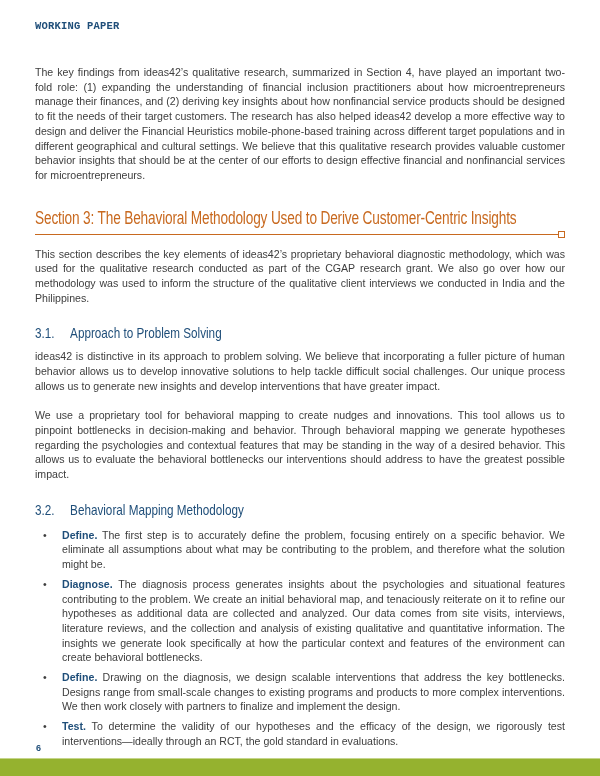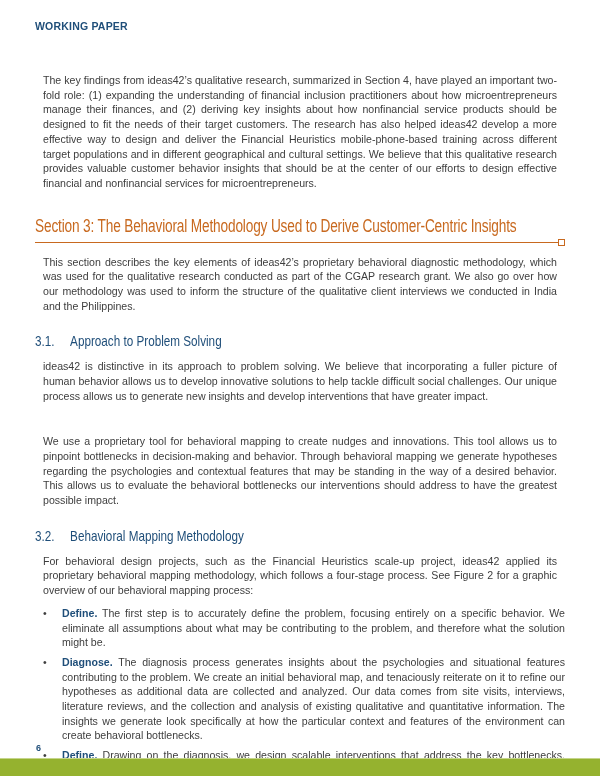--- a/index.html
+++ b/index.html
@@ -4,28 +4,28 @@
 <style>
   html, body { margin: 0; padding: 0; }
   body {
     width: 600px; height: 776px; position: relative; overflow: hidden;
     background: #ffffff;
     font-family: "Liberation Sans", sans-serif;
     color: #3d3d3d;
   }
   .header-label {
     position: absolute; left: 35px; top: 20px;
-    font-family: Liberation Sans, sans-serif; font-weight: bold;
+    font-family: Liberation Mono, monospace; font-weight: bold;
     font-size: 10.5px; color: #1f4e79; letter-spacing: 0.2px;
   }
   .content {
     position: absolute; left: 35px; top: 65px; width: 530px;
   }
   p {
-    margin: 8px; font-size: 10.6px; line-height: 14.7px;
+    margin: 0; font-size: 10.6px; line-height: 14.7px;
     text-align: justify; color: #3d3d3d;
   }
   .section-title {
     margin-top: 24px;
     font-family: "Liberation Sans Narrow", "Liberation Sans", sans-serif;
     font-size: 17.5px; color: #c8691f;
     transform: scaleX(0.78); transform-origin: left center;
     white-space: nowrap; letter-spacing: -0.2px; line-height: 22px;
   }
   .section-rule {
@@ -81,21 +81,20 @@
   <div class="subsection-title">
     <span class="num">3.1.</span><span>Approach to Problem Solving</span>
   </div>
   <p>ideas42 is distinctive in its approach to problem solving. We believe that incorporating a fuller picture of human behavior allows us to develop innovative solutions to help tackle difficult social challenges. Our unique process allows us to generate new insights and develop interventions that have greater impact.</p>
   <div class="gap"></div>
   <p>We use a proprietary tool for behavioral mapping to create nudges and innovations. This tool allows us to pinpoint bottlenecks in decision-making and behavior. Through behavioral mapping we generate hypotheses regarding the psychologies and contextual features that may be standing in the way of a desired behavior. This allows us to evaluate the behavioral bottlenecks our interventions should address to have the greatest possible impact.</p>
 
   <div class="subsection-title">
     <span class="num">3.2.</span><span>Behavioral Mapping Methodology</span>
   </div>
-  <p>For behavioral design projects, such as the Financial Heuristics scale-up project, ideas42 applied its proprietary behavioral mapping methodology, which follows a four-stage process. See Figure 2 for a graphic overview of our behavioral mapping process:</p>
 
   <ul class="bullets">
     <li>
       <span class="dot">•</span><b>Define.</b><span> The first step is to accurately define the problem, focusing entirely on a specific behavior. We eliminate all assumptions about what may be contributing to the problem, and therefore what the solution might be.</span>
     </li>
     <li>
       <span class="dot">•</span><b>Diagnose.</b><span> The diagnosis process generates insights about the psychologies and situational features contributing to the problem. We create an initial behavioral map, and tenaciously reiterate on it to refine our hypotheses as additional data are collected and analyzed. Our data comes from site visits, interviews, literature reviews, and the collection and analysis of existing qualitative and quantitative information. The insights we generate look specifically at how the particular context and features of the environment can create behavioral bottlenecks.</span>
     </li>
     <li>
       <span class="dot">•</span><b>Define.</b><span> Drawing on the diagnosis, we design scalable interventions that address the key bottlenecks. Designs range from small-scale changes to existing programs and products to more complex interventions. We then work closely with partners to finalize and implement the design.</span>

